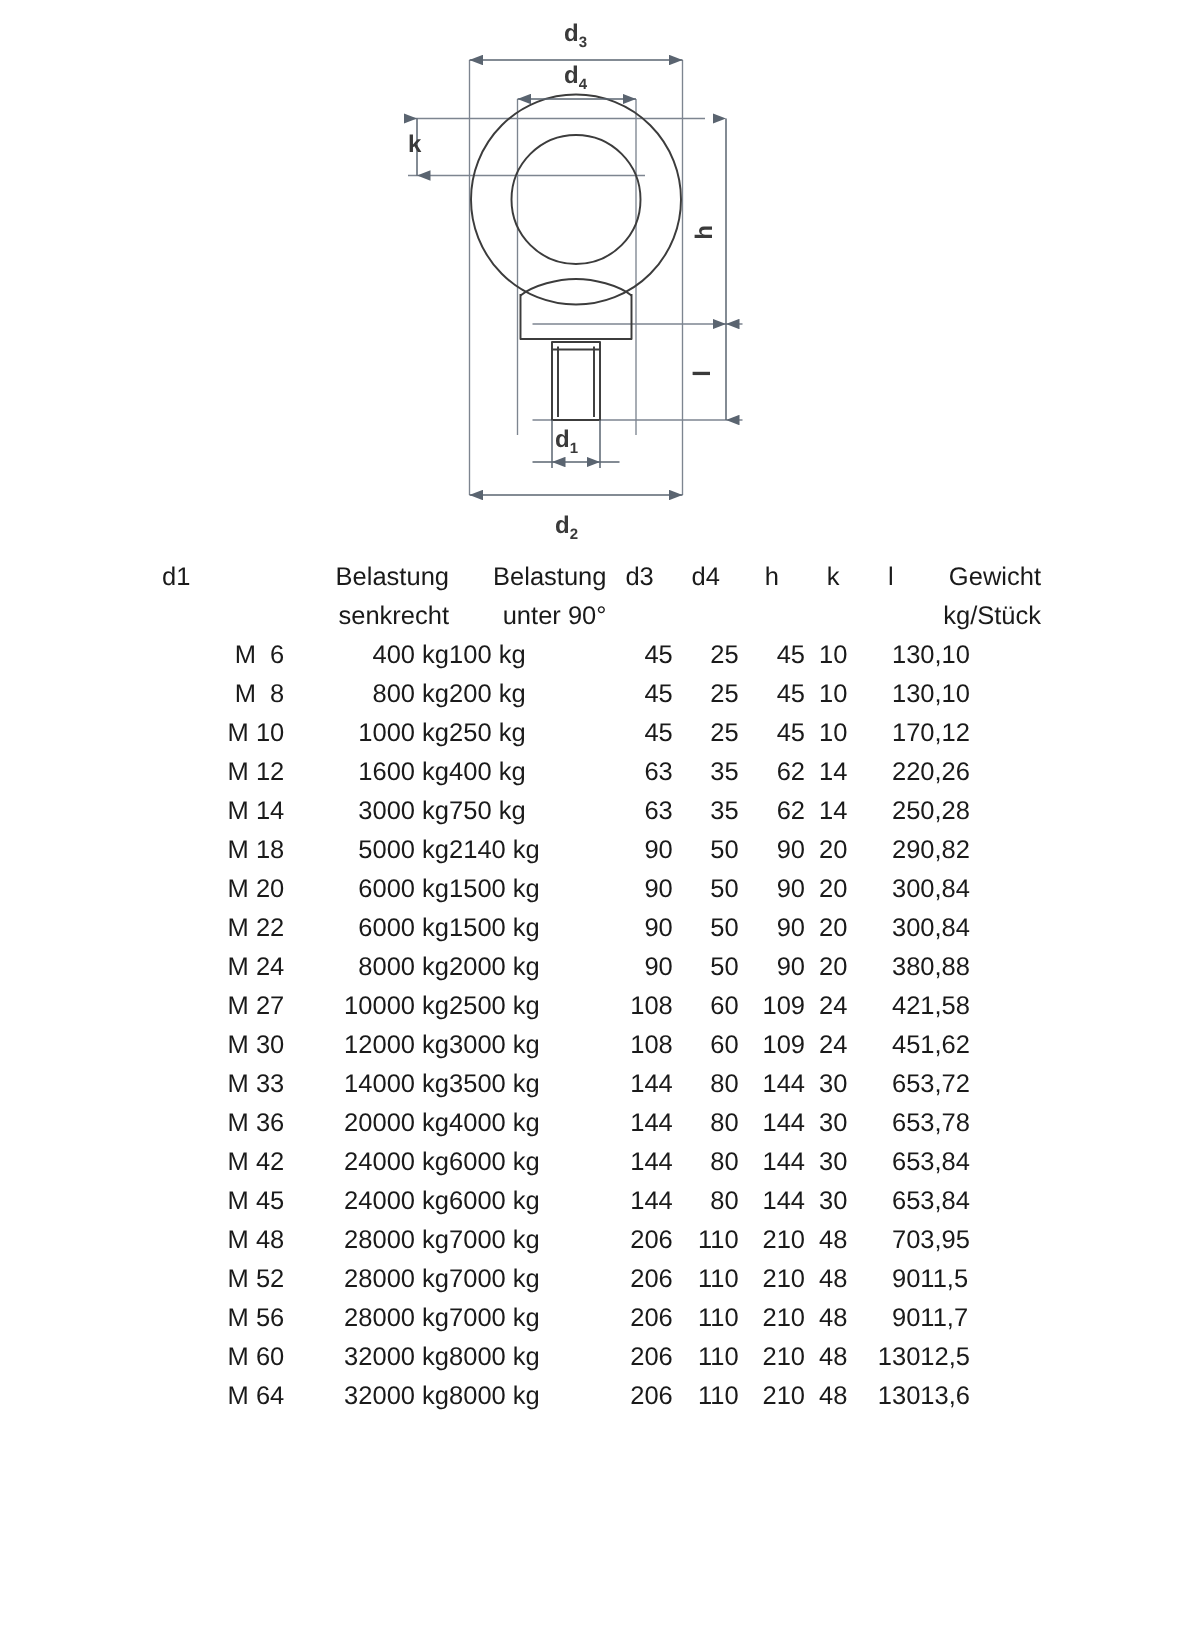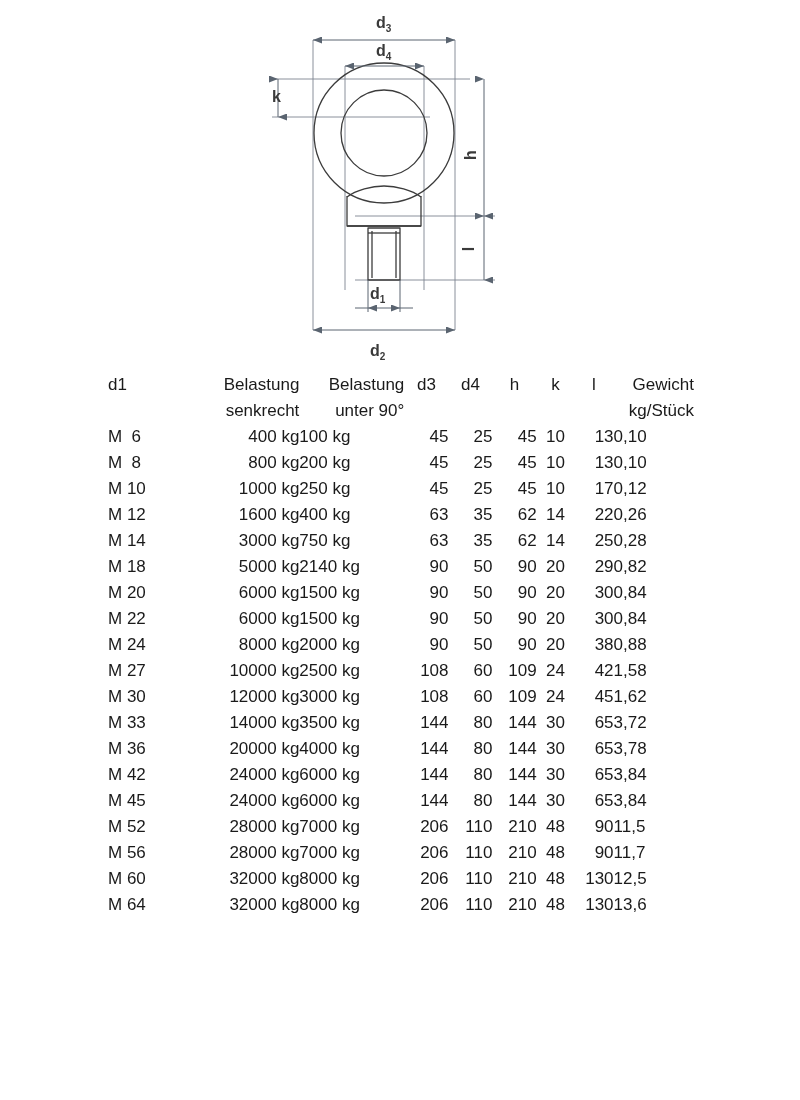--- a/index.html
+++ b/index.html
@@ -61,21 +61,21 @@
   #spec-table th,
   #spec-table td {
     padding: 0;
     font-weight: normal;
     line-height: 26px;
     height: 26px;
     vertical-align: middle;
     white-space: pre;
   }
   
-  .col-d1   { width: 92px;  text-align: left;  padding-left: 8px !important; }
+  .col-d1   { width: 92px;  text-align: right;  padding-left: 8px !important; }
   .col-bel1 { width: 118px; text-align: right; }
   .col-bel2 { width: 112px; text-align: left; }
   .col-d3   { width: 48px;  text-align: right; }
   .col-d4   { width: 48px;  text-align: right; }
   .col-h    { width: 48px;  text-align: right; }
   .col-k    { width: 42px;  text-align: center; }
   .col-l    { width: 42px;  text-align: right; }
   .col-gew  { width: 84px;  padding-right: 6px !important; }
 
   thead .hdr-row-1 th { padding-bottom: 0; }
@@ -370,20 +370,31 @@
         <td class="col-bel1">24000 kg</td>
         <td class="col-bel2">6000 kg</td>
         <td class="col-d3">144</td>
         <td class="col-d4">80</td>
         <td class="col-h">144</td>
         <td class="col-k">30</td>
         <td class="col-l">65</td>
         <td class="col-gew">3,84</td>
       </tr>
       <tr>
+        <td class="col-d1">M 48</td>
+        <td class="col-bel1">28000 kg</td>
+        <td class="col-bel2">7000 kg</td>
+        <td class="col-d3">206</td>
+        <td class="col-d4">110</td>
+        <td class="col-h">210</td>
+        <td class="col-k">48</td>
+        <td class="col-l">70</td>
+        <td class="col-gew">3,95</td>
+      </tr>
+      <tr>
         <td class="col-d1">M 52</td>
         <td class="col-bel1">28000 kg</td>
         <td class="col-bel2">7000 kg</td>
         <td class="col-d3">206</td>
         <td class="col-d4">110</td>
         <td class="col-h">210</td>
         <td class="col-k">48</td>
         <td class="col-l">90</td>
         <td class="col-gew">11,5</td>
       </tr>

